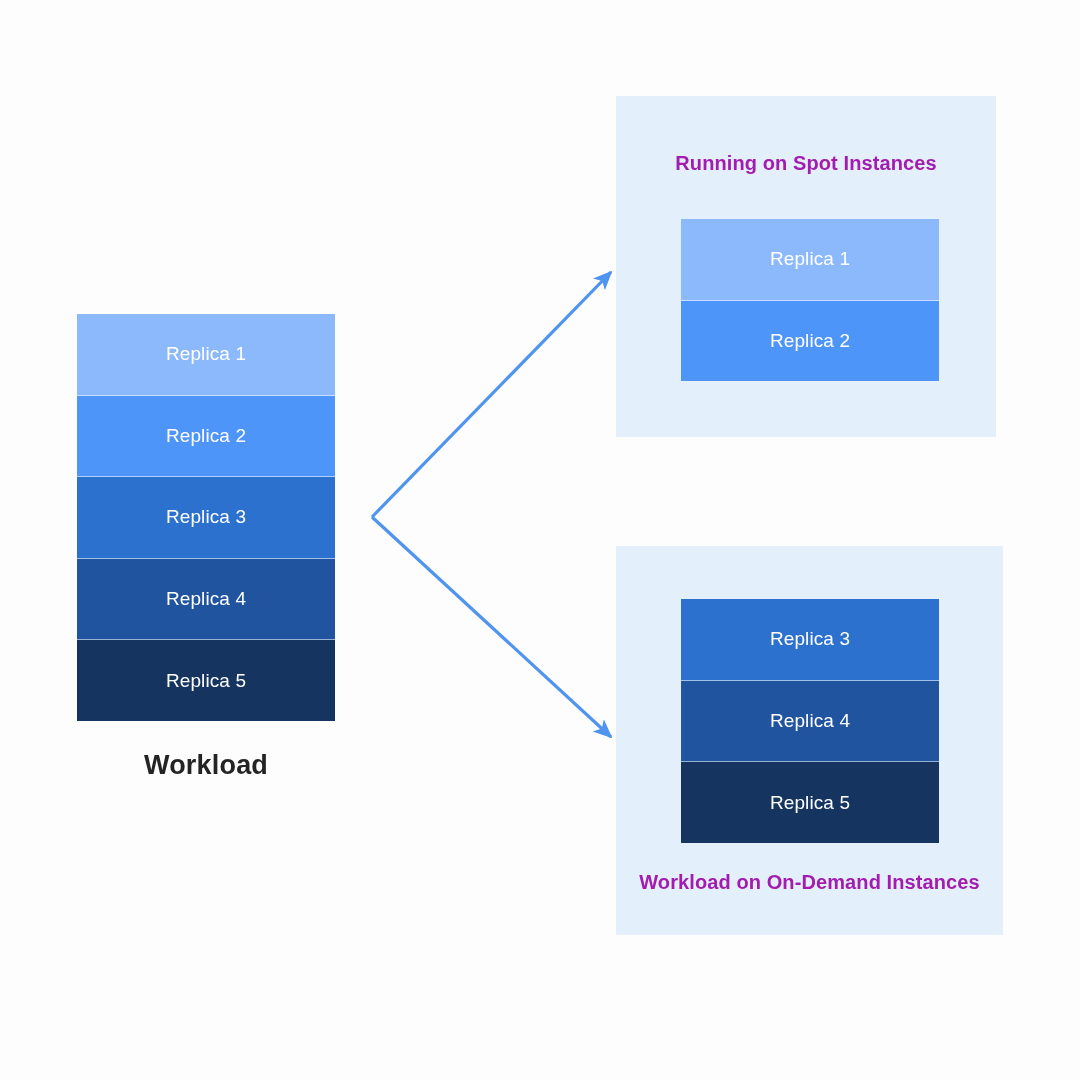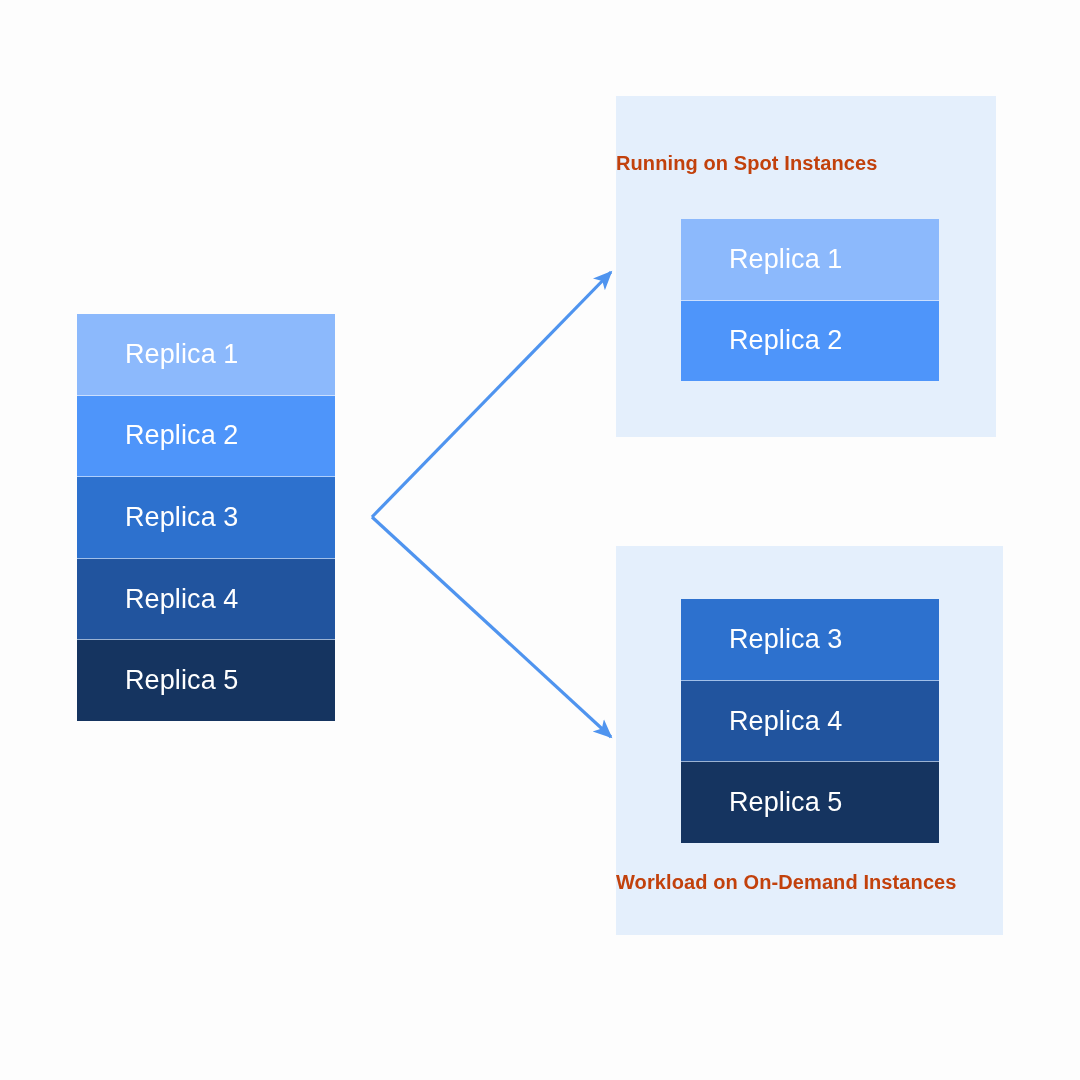--- a/index.html
+++ b/index.html
@@ -24,28 +24,28 @@
   .replica-stack {
     position: absolute;
     display: flex;
     flex-direction: column;
     box-sizing: border-box;
   }
   .replica-block {
     flex: 1 1 0;
     display: flex;
     align-items: center;
+    justify-content: center;
     color: #ffffff;
-    font-size: 27px;
+    font-size: 19px;
     font-weight: 400;
     letter-spacing: 0.1px;
     font-family: "Liberation Sans", sans-serif;
     box-sizing: border-box;
     border-bottom: 1px solid rgba(255,255,255,0.55);
-    padding-left: 48px;
   }
   .replica-block:last-child { border-bottom: none; }
 
   
   #workload-stack {
     left: 77px;
     top: 314px;
     width: 258px;
     height: 407px;
   }
@@ -75,23 +75,24 @@
   }
   #ondemand-panel {
     left: 616px;
     top: 546px;
     width: 387px;
     height: 389px;
   }
   .panel-title {
     position: absolute;
     width: 100%;
+    text-align: center;
     font-size: 20px;
     font-weight: bold;
-    color: #c2410c;
+    color: #a21caf;
     letter-spacing: 0.1px;
   }
   #spot-title  { top: 56px; left: 0; }
   #ondemand-title { top: 325px; left: 0; }
 
   #spot-stack {
     left: 681px;
     top: 219px;
     width: 258px;
     height: 162px;
@@ -129,20 +130,21 @@
       <span>Replica 3</span>
     </div>
     <div class="replica-block" style="background: rgb(33, 84, 158);">
       <span>Replica 4</span>
     </div>
     <div class="replica-block" style="background: rgb(21, 52, 96);">
       <span>Replica 5</span>
     </div>
   </div>
 
+  <div id="workload-label">Workload</div>
 
   <div class="panel" id="spot-panel">
     <div class="panel-title" id="spot-title">Running on Spot Instances</div>
   </div>
 
   <div class="replica-stack" id="spot-stack">
     <div class="replica-block" style="background: rgb(140, 185, 252);">
       <span>Replica 1</span>
     </div>
     <div class="replica-block" style="background: rgb(78, 149, 250);">

